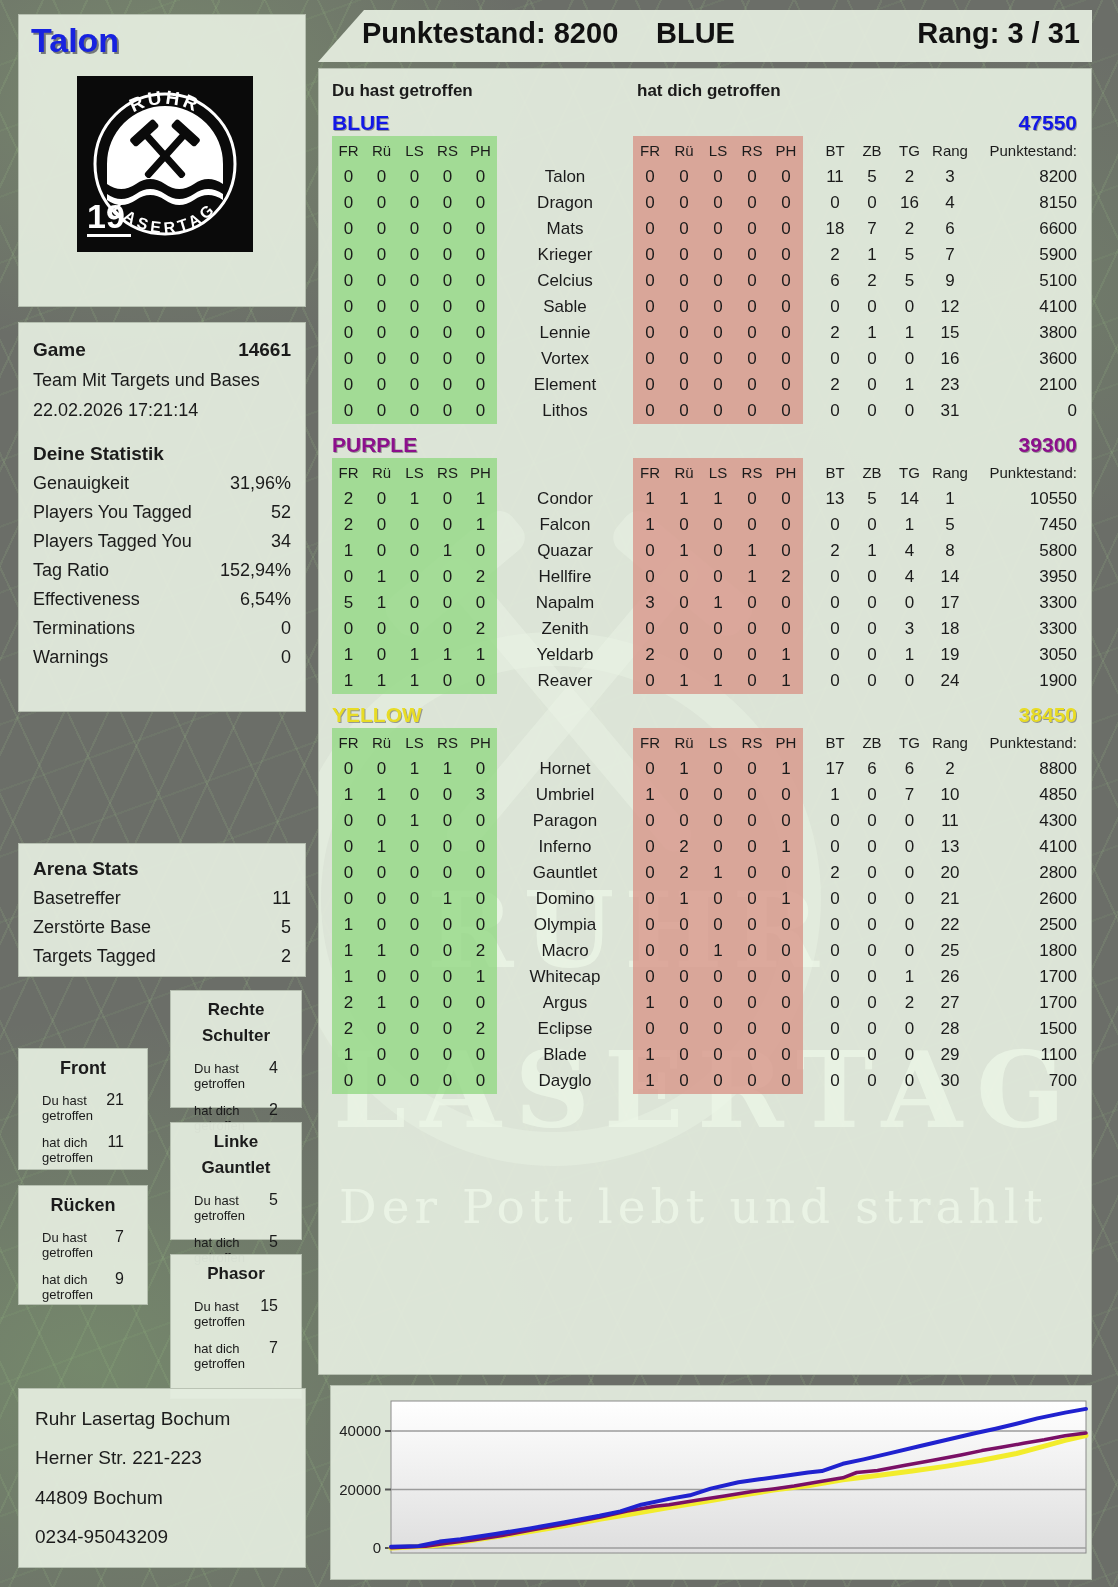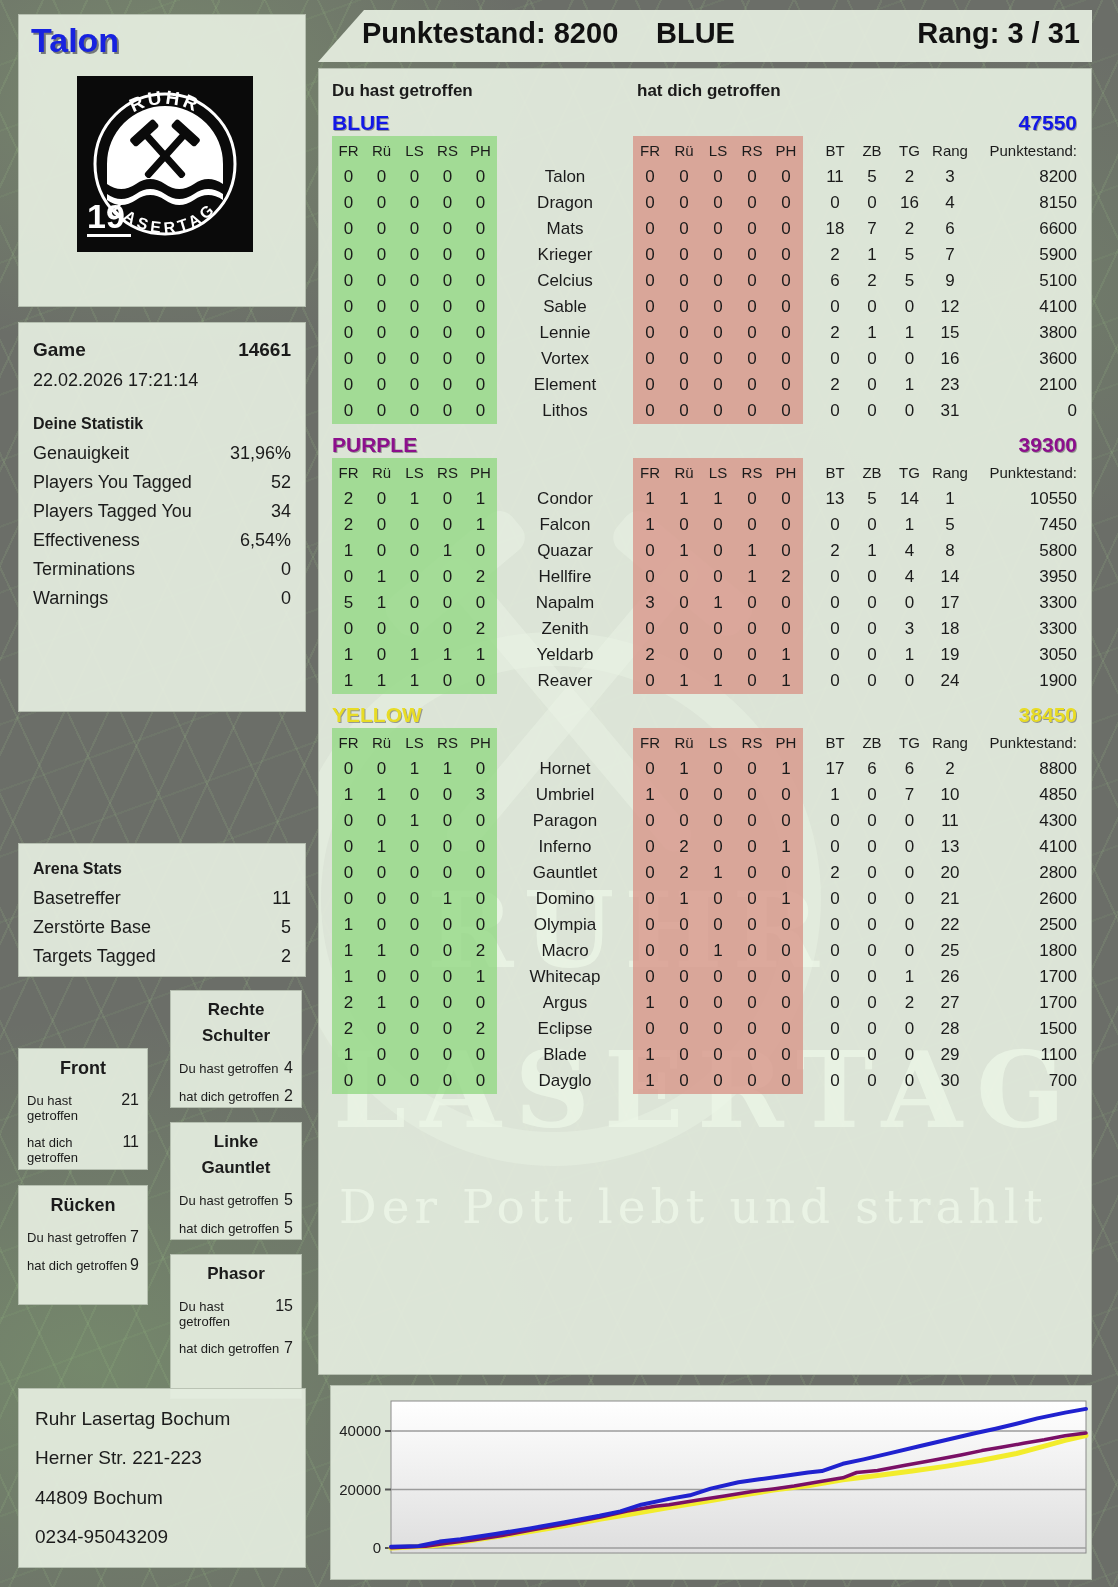--- a/index.html
+++ b/index.html
@@ -26,26 +26,26 @@
   .player-name{
     position:absolute;left:12px;top:6px;font-size:34px;font-weight:bold;color:#1722e0;
     text-shadow:2px 2px 0 rgba(30,30,45,0.55);
   }
   .logo-box{position:absolute;left:58px;top:61px;}
 
   .stats-panel{left:18px;top:322px;width:288px;height:390px;padding:12px 14px;}
   .kv{display:flex;justify-content:space-between;font-size:18px;line-height:29px;}
   .kv.big{font-size:19px;font-weight:bold;line-height:30px;}
   .line18{font-size:18px;line-height:30px;}
-  .section-title{font-size:16px;font-weight:bold;line-height:30px;margin-top:14px;}
+  .section-title{font-size:19px;font-weight:bold;line-height:30px;margin-top:14px;}
 
   .arena-panel{left:18px;top:843px;width:288px;height:134px;padding:10px 14px;}
   .arena-panel .section-title{margin-top:0;}
 
-  .mini{padding:6px 8px;}
+  .mini{padding:6px 23px;}
   .mini .mini-title{font-weight:bold;text-align:center;font-size:18px;line-height:26px;}
   .mini .mini-row{display:flex;justify-content:space-between;align-items:baseline;margin-top:10px;}
   .mini .mini-label{font-size:13px;}
   .mini .mini-val{font-size:16px;}
   .front-panel {left:18px; top:1048px;width:130px;height:122px;}
   .ruecken-panel{left:18px; top:1185px;width:130px;height:120px;}
   .rechte-panel {left:170px;top:990px; width:132px;height:118px;}
   .linke-panel  {left:170px;top:1122px;width:132px;height:118px;}
   .phasor-panel {left:170px;top:1254px;width:132px;height:145px;}
   .rechte-panel .mini-title,.linke-panel .mini-title,.phasor-panel .mini-title{font-size:17px;}
@@ -130,34 +130,39 @@
       <rect x="10" y="158" width="44" height="3" fill="#ffffff"></rect>
     </svg>
   </div>
 </div>
 
 <div class="panel stats-panel">
   <div class="kv big">
     <span>Game</span>
     <span>14661</span>
   </div>
+  <div class="line18">Team Mit Targets und Bases</div>
   <div class="line18">22.02.2026 17:21:14</div>
   <div class="section-title">Deine Statistik</div>
   <div id="stats-rows">
       <div class="kv">
         <span>Genauigkeit</span>
         <span>31,96%</span>
       </div>
       <div class="kv">
         <span>Players You Tagged</span>
         <span>52</span>
       </div>
       <div class="kv">
         <span>Players Tagged You</span>
         <span>34</span>
+      </div>
+      <div class="kv">
+        <span>Tag Ratio</span>
+        <span>152,94%</span>
       </div>
       <div class="kv">
         <span>Effectiveness</span>
         <span>6,54%</span>
       </div>
       <div class="kv">
         <span>Terminations</span>
         <span>0</span>
       </div>
       <div class="kv">

